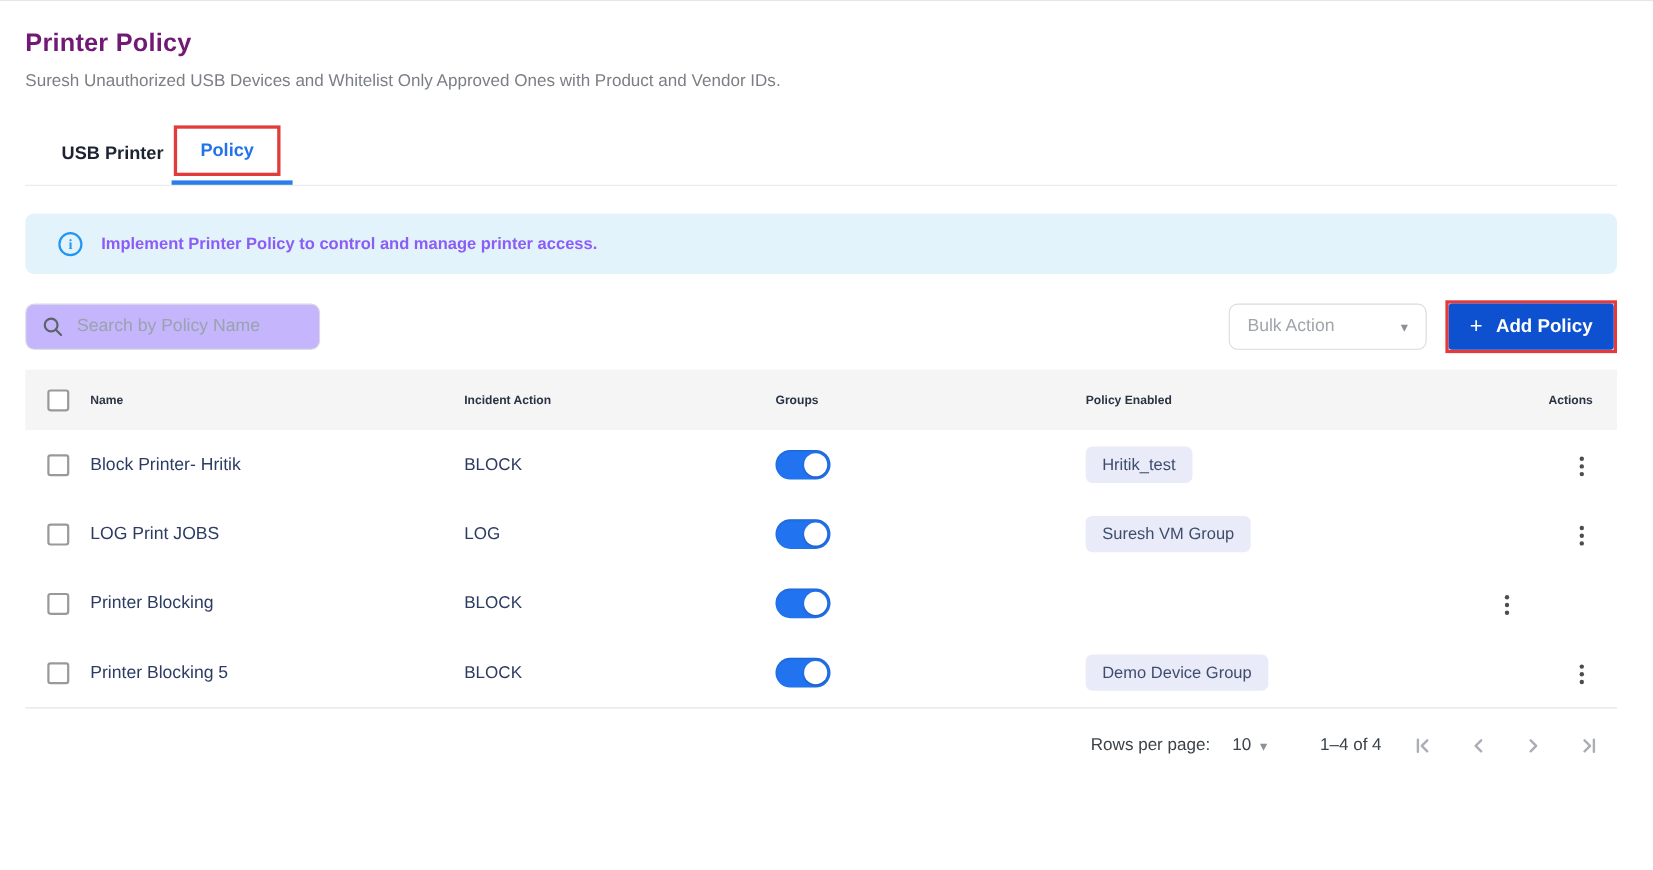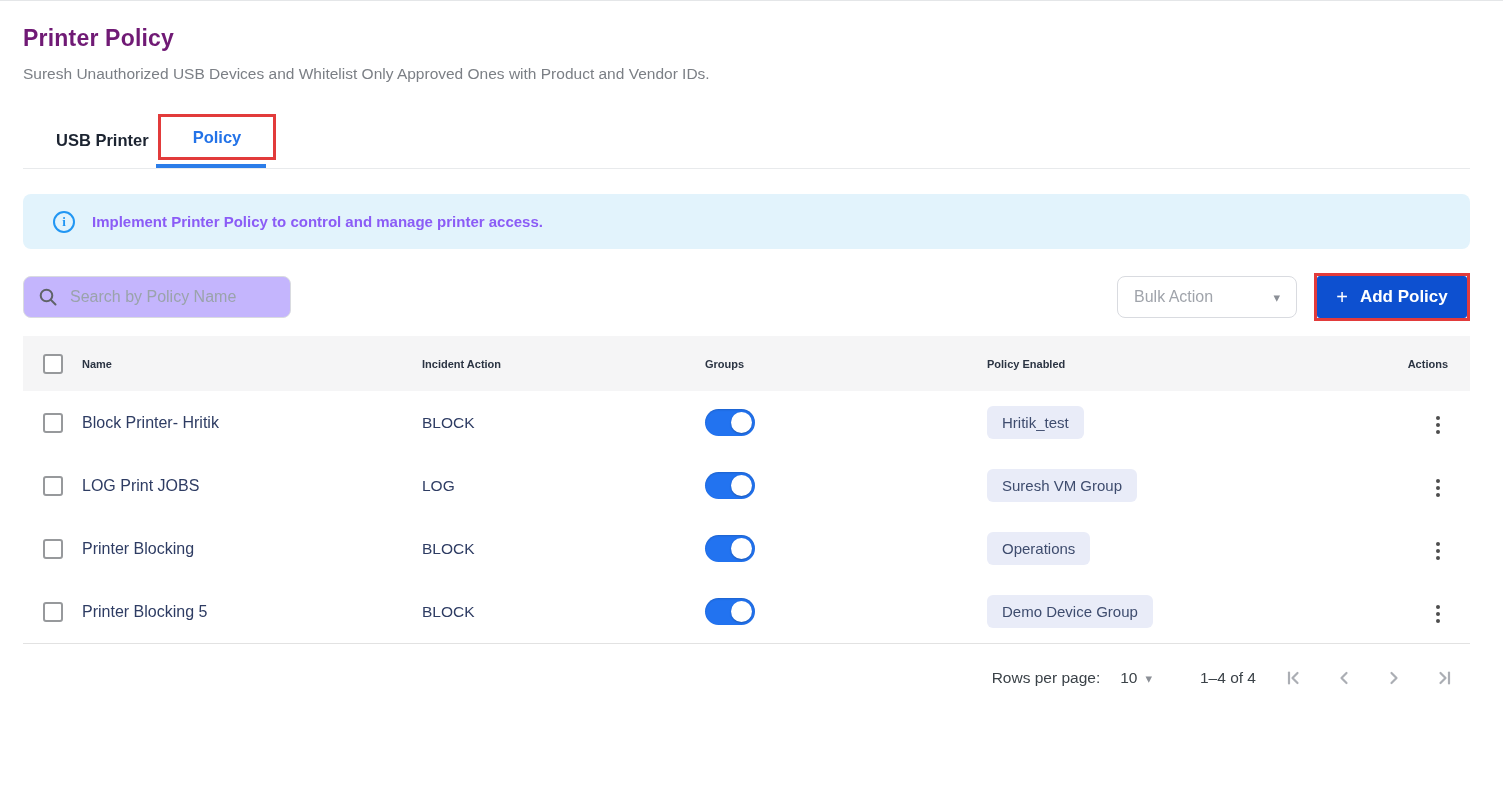--- a/index.html
+++ b/index.html
@@ -9,21 +9,21 @@
 
   
   .page-header { margin-top:24px; }
   .page-title { font-size:23px; font-weight:700; color:#701a75; letter-spacing:.2px; }
   .page-subtitle { margin-top:13px; font-size:15.5px; color:#7b7f85; }
 
   
   .tabs { position:relative; height:57px; margin-top:29px; border-bottom:1px solid #e8eaec; }
   .tab { font-size:16.5px; font-weight:600; color:#1c2431; cursor:pointer; }
   .tab-usb { position:absolute; left:17px; top:50%; transform:translateY(-50%); padding:0 16px; }
-  .annotation-policy-tab { position:absolute; left:135px; top:2px; width:118px; height:46px;
+  .annotation-policy-tab { position:absolute; left:135px; top:2px; width:97px; height:46px;
       border:3px solid #e23b3b; display:flex; align-items:center; justify-content:center;text-align:center; }
   .tab-policy { color:#2373e8; }
   .tab-underline { position:absolute; left:133px; bottom:0; width:110px; height:4px; background:#2b7de9; }
 
   
   .banner { margin-top:25px; height:55px; background:#e2f3fc; border-radius:8px;
       display:flex; align-items:center; padding-left:30px; }
   .info-icon { width:22px; height:22px; border:2px solid #2196f3; border-radius:50%;
       color:#2196f3; font-size:13px; font-weight:700; display:flex; align-items:center;
       justify-content:center; font-family:"Liberation Serif", serif; flex:0 0 auto; }
@@ -194,23 +194,20 @@
         <div class="cb-cell">
           <div class="checkbox"></div>
         </div>
         <div>Printer Blocking</div>
         <div class="cell-action">BLOCK</div>
         <div>
           <div class="toggle">
               <div class="knob"></div>
             </div>
         </div>
-        <div>
-          <span class="chip">Operations</span>
-        </div>
         <div class="td-actions">
           <span class="kebab">
               <i></i>
               <i></i>
               <i></i>
             </span>
         </div>
       </div>
 
       <div class="tr row">

